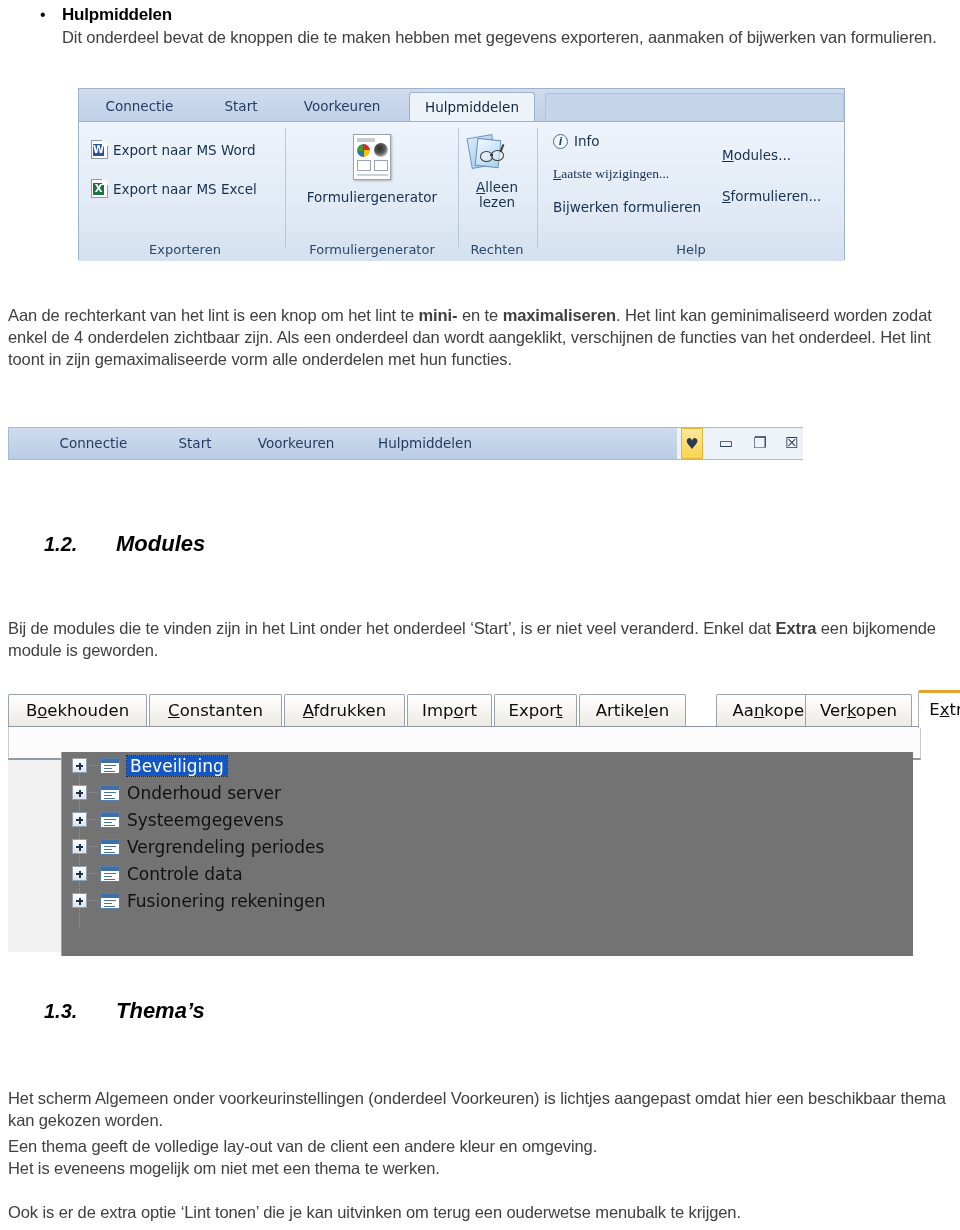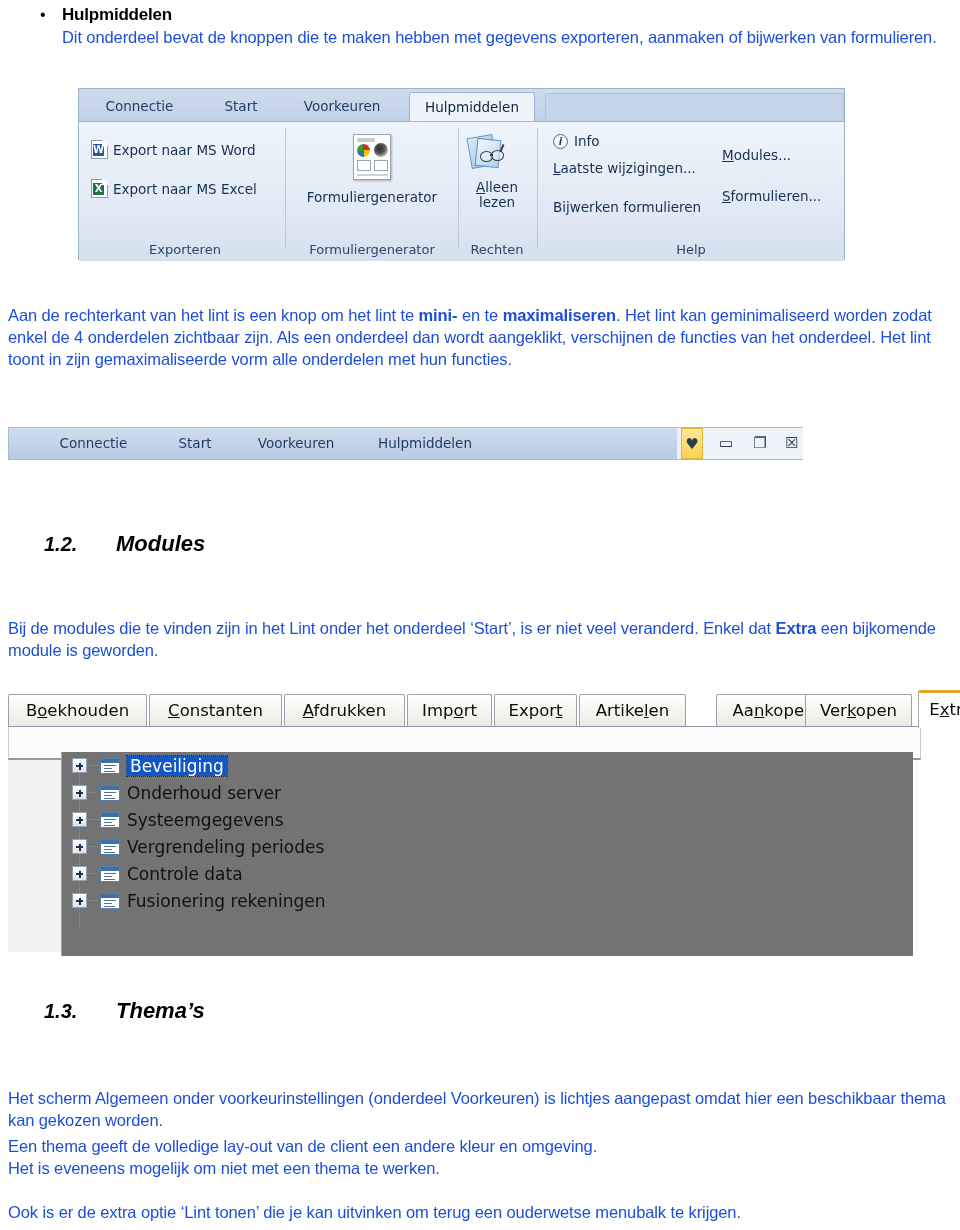--- a/index.html
+++ b/index.html
@@ -11,21 +11,21 @@
     width: 960px;
     height: 1230px;
     font-family: "Liberation Sans", sans-serif;
     color: #000000;
     position: relative;
     overflow: hidden;
   }
   .para {
     font-size: 16.5px;
     line-height: 1.33;
-    color: #1d4ed8;
+    color: #404040;
     letter-spacing: -0.1px;
   }
   .b { font-weight: bold; }
 
   
   .bullet-block {
     position: absolute;
     left: 40px; top: 4px;
     width: 900px;
   }
@@ -535,21 +535,21 @@
     </div>
     <div class="rbtn-big-label" style="left:383px; top:58px; width:70px;">
       <span class="u">A</span><span>lleen</span><br>
       <span>lezen</span>
     </div>
     <div class="rgroup-label" style="left:383px; width:70px;">Rechten</div>
 
     <div class="rbtn-small" style="left:474px; top:10px;">
       <span class="icon-info">i</span><span class="lbl">Info</span>
     </div>
-    <div class="rbtn-small" style="left:474px; top:38px;">
+    <div class="rbtn-small" style="left:474px; top:44px;font-family:Liberation Serif, serif;">
       <span class="u">L</span><span>aatste wijzigingen...</span>
     </div>
     <div class="rbtn-small" style="left:474px; top:77px;">Bijwerken formulieren</div>
     <div class="rbtn-small" style="left:643px; top:25px;">
       <span class="u">M</span><span>odules...</span>
     </div>
     <div class="rbtn-small" style="left:643px; top:66px;">
       <span class="u">S</span><span>formulieren...</span>
     </div>
     <div class="rgroup-label" style="left:462px; width:300px;">Help</div>

